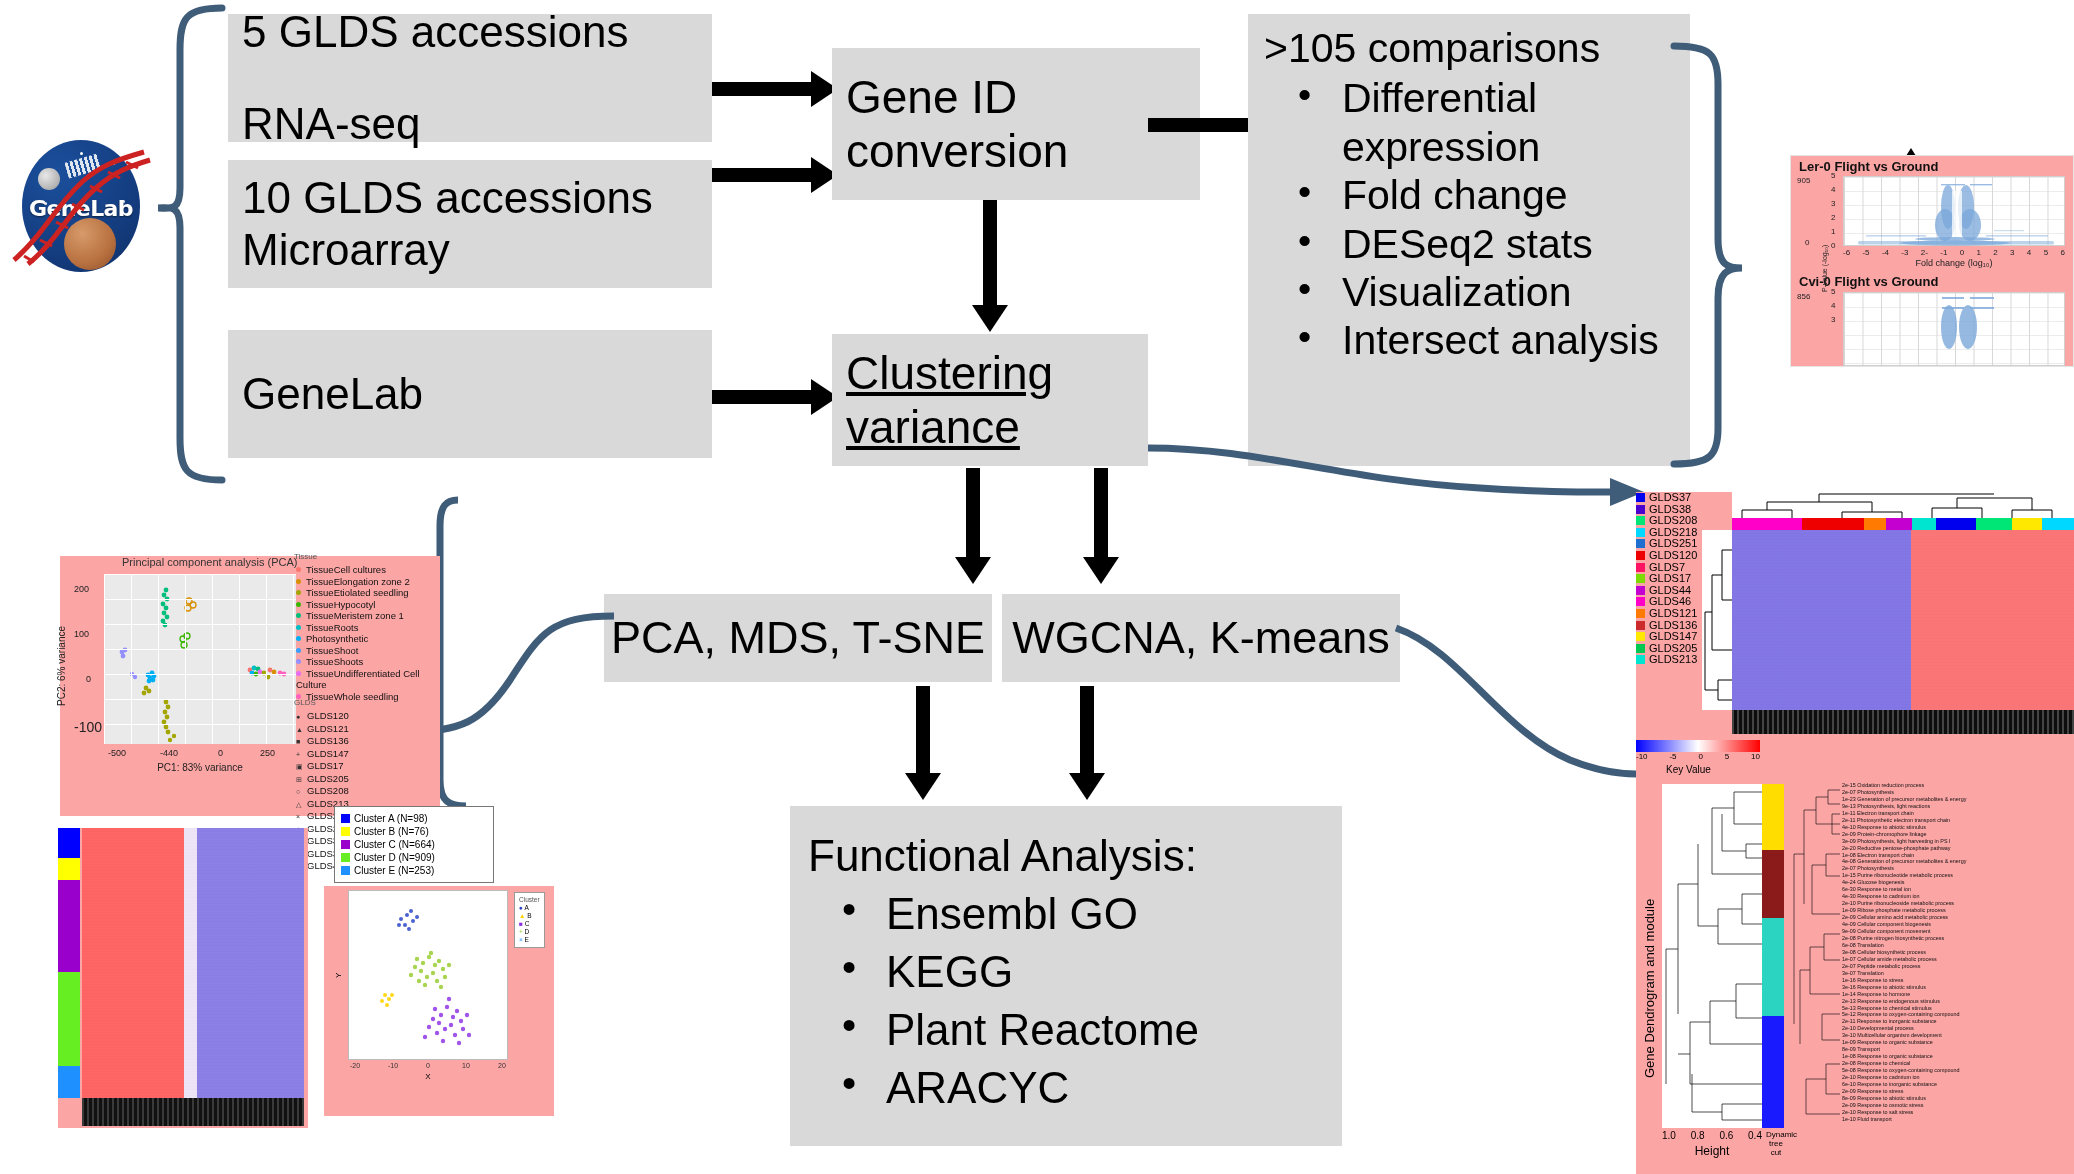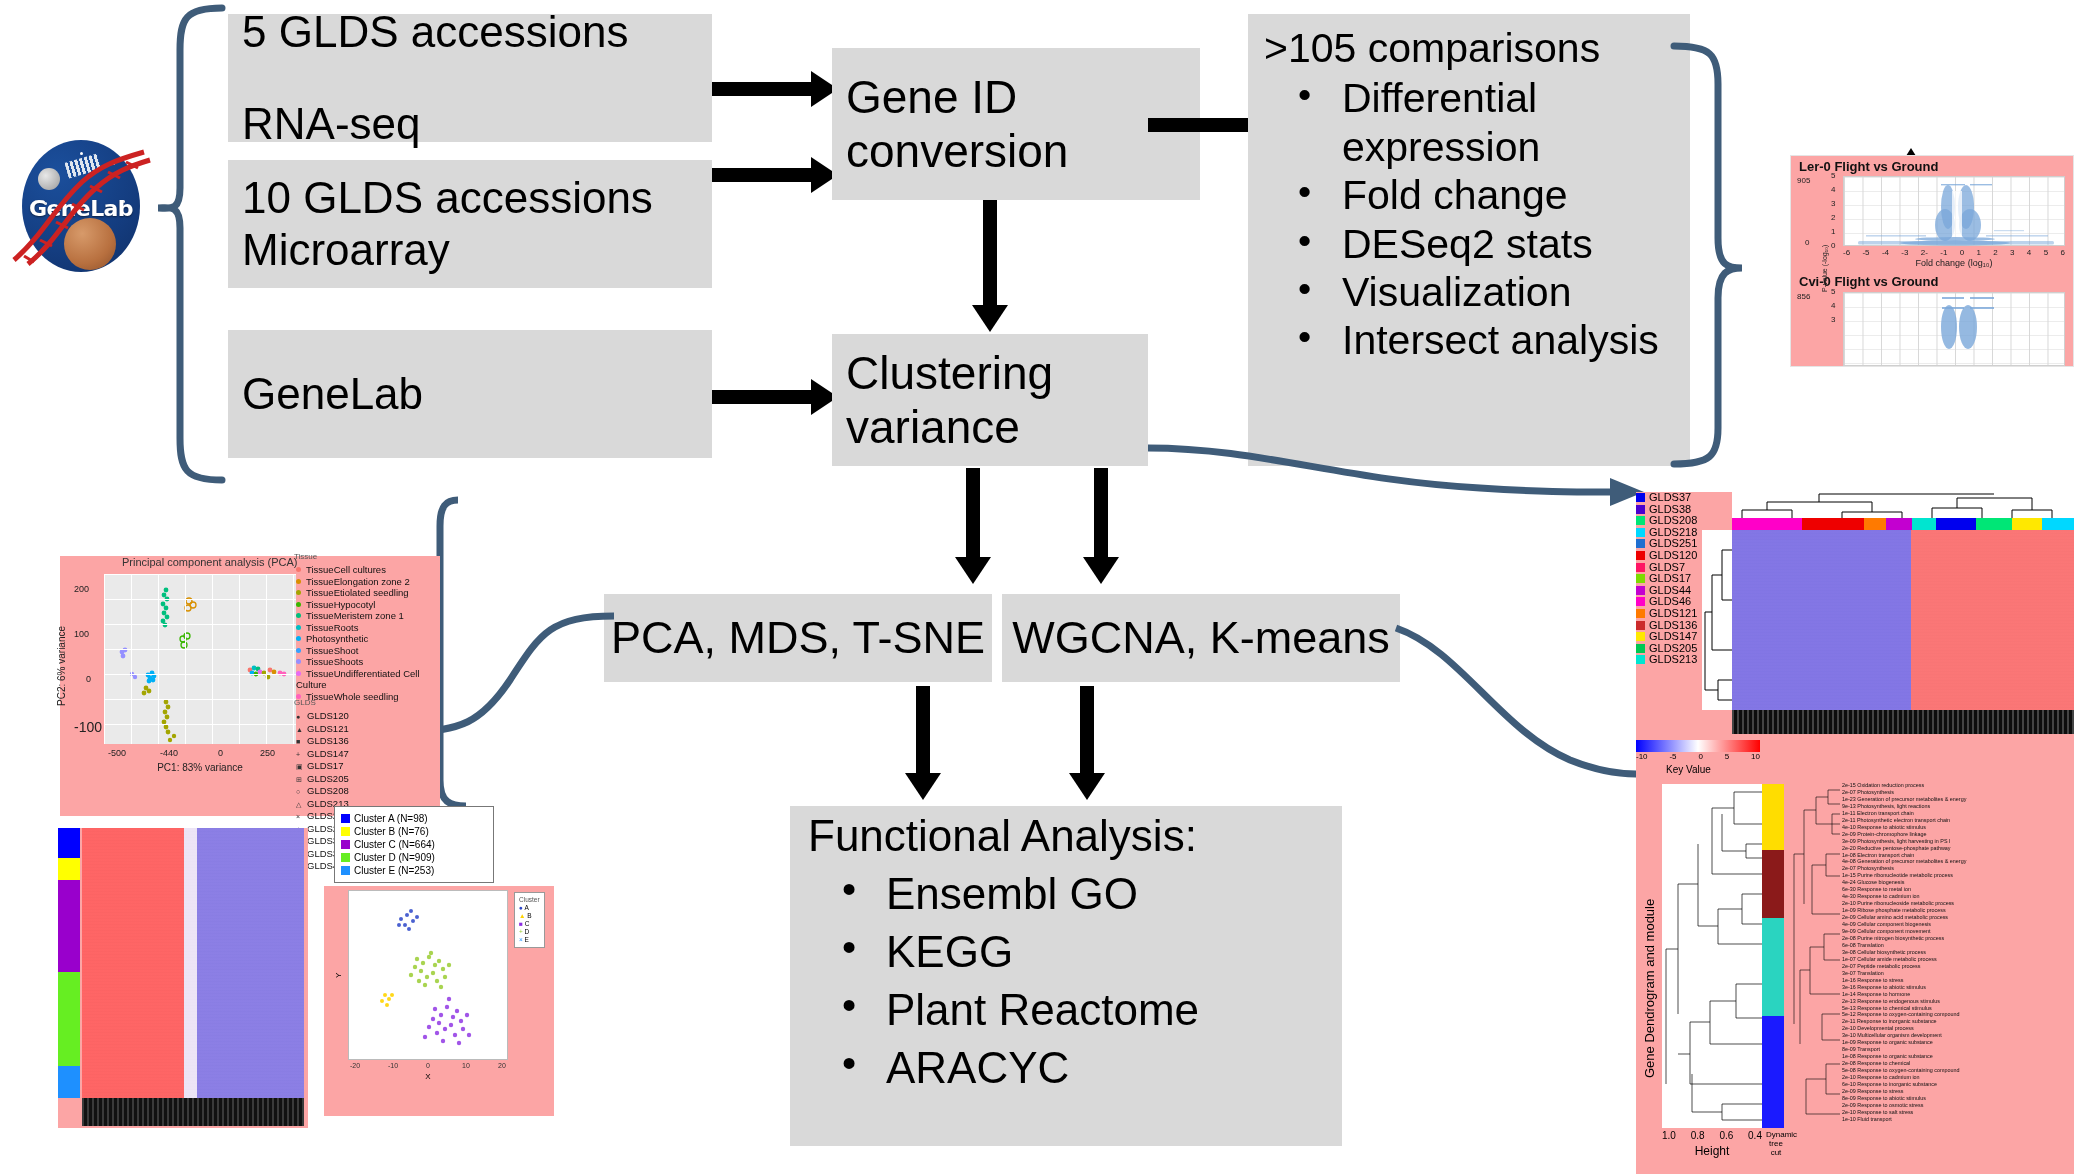--- a/index.html
+++ b/index.html
@@ -258,21 +258,21 @@
 
   <div class="abs box" style="left:832px; top:48px; width:368px; height:152px; font-size:46px;">
     <div class="line">Gene ID</div>
     <div class="line">conversion</div>
   </div>
 
   <div class="abs arrow-h" style="left:1148px; top:118px; width:108px;"></div>
 
   <div class="abs arrow-v" style="left:983px; top:200px; height:106px;"></div>
 
-  <div class="abs box" style="left:832px; top:334px; width:316px; height:132px; font-size:46px;">
+  <div class="abs box" style="left:832px; top:334px; width:316px; height:132px; font-size:46px;text-decoration:underline;">
     <div class="line">Clustering</div>
     <div class="line">variance</div>
   </div>
 
   <div class="abs box" style="left:1248px; top:14px; width:442px; height:452px; font-size:41px; padding:10px 16px; justify-content:flex-start;">
     <div class="line" style="margin-bottom:2px;">&gt;105 comparisons</div>
     <ul class="bullets">
       <li><span>Differential expression</span></li>
       <li><span>Fold change</span></li>
       <li><span>DESeq2 stats</span></li>
@@ -385,21 +385,21 @@
   <div class="abs box" style="left:604px; top:594px; width:388px; height:88px; font-size:45px; align-items:center;">
     <div class="line">PCA, MDS, T-SNE</div>
   </div>
   <div class="abs box" style="left:1002px; top:594px; width:398px; height:88px; font-size:45px; align-items:center;">
     <div class="line">WGCNA, K-means</div>
   </div>
 
   <div class="abs arrow-v" style="left:916px; top:686px; height:88px;"></div>
   <div class="abs arrow-v" style="left:1080px; top:686px; height:88px;"></div>
 
-  <div class="abs box" style="left:790px; top:806px; width:552px; height:340px; font-size:44px; padding:4px 18px; justify-content:flex-start;">
+  <div class="abs box" style="left:790px; top:806px; width:552px; height:340px; font-size:44px; padding:24px 18px; justify-content:flex-start;">
     <div class="line" style="margin-bottom:6px;">Functional Analysis:</div>
     <ul class="bullets">
       <li style="margin-bottom:6px;"><span>Ensembl GO</span></li>
       <li style="margin-bottom:6px;"><span>KEGG</span></li>
       <li style="margin-bottom:6px;"><span>Plant Reactome</span></li>
       <li><span>ARACYC</span></li>
     </ul>
   </div>
 
   <svg class="abs" style="left:210px; top:484px;" width="420" height="340">

